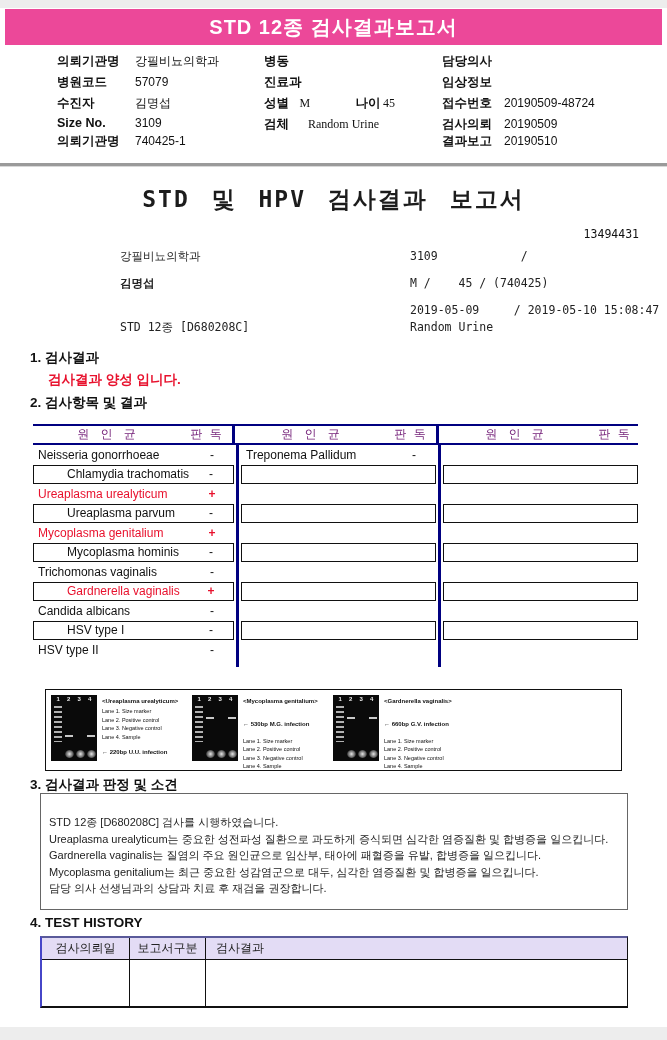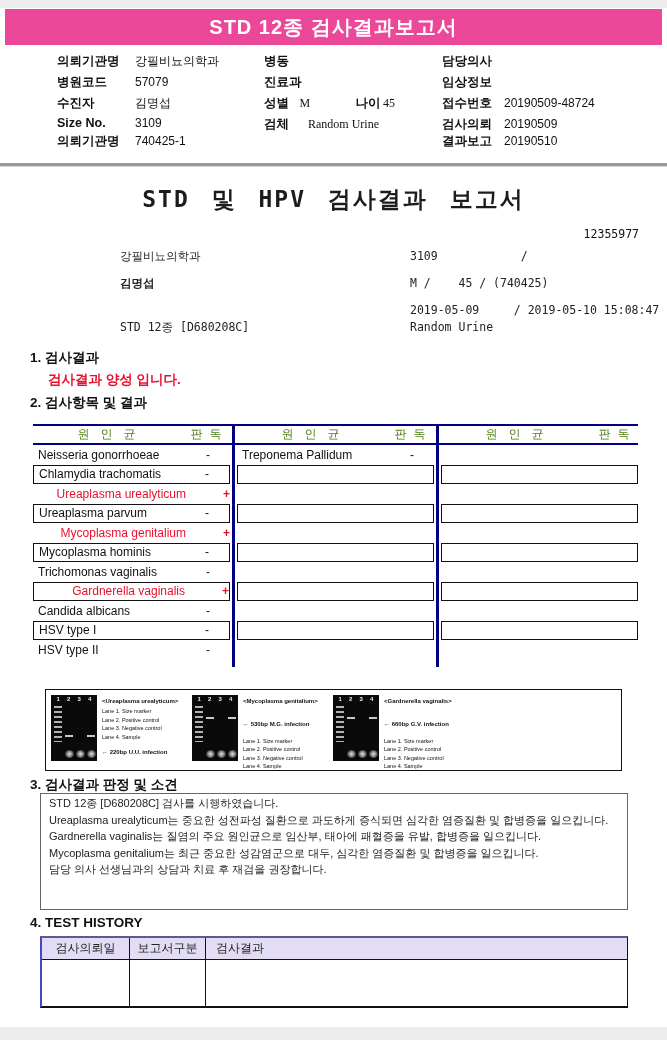--- a/index.html
+++ b/index.html
@@ -35,32 +35,32 @@
 
   
   .sec-head{position:absolute;left:30px;font-size:13.5px;font-weight:bold;color:#111;}
   .result-line{position:absolute;left:48px;top:371px;font-size:13.5px;font-weight:bold;color:#e8112d;}
   .hist-note{position:absolute;left:215px;top:919px;font-size:11px;font-weight:normal;color:#222;}
 
   
   .rtable{position:absolute;left:33px;top:424px;width:605px;}
   .rt-grid{display:grid;grid-template-columns:1fr 7px 1fr 7px 1fr;}
   .rt-header{border-top:2.5px solid #000080;border-bottom:2px solid #000080;height:17px;}
-  .hcell{display:flex;align-items:flex-start;font-size:12px;color:#4d7c0f;font-family:Liberation Serif, serif;}
+  .hcell{display:flex;align-items:flex-start;font-size:12px;color:#701a75;}
   .hname{flex:1;text-align:center;letter-spacing:4px;}
   .hres{width:46px;text-align:center;letter-spacing:2px;}
   .vdiv{position:relative;}
   .vdiv::after{content:'';position:absolute;left:2px;top:0;width:3px;height:100%;background:#000080;}
   .rt-body .vdiv::after{height:calc(100% + 7px);}
   .grp{padding-top:0;}
   .rrow{height:19.5px;box-sizing:border-box;display:flex;align-items:center;font-size:12px;}
-  .rrow.boxed{border:1px solid #111;}
+  .rrow.boxed{border:1px solid #111;padding-left:28px;}
   .rname{flex:1;padding-left:5px;white-space:nowrap;}
   .rres{width:44px;text-align:center;}
-  .rrow.positive .rname,.rrow.positive .rres{color:#e8112d;text-align:right;}
+  .rrow.positive .rname,.rrow.positive .rres{color:#e8112d;}
   .rrow.positive .rres{font-weight:bold;}
 
   
   .gelbox{position:absolute;left:45px;top:689px;width:577px;height:82px;border:1.5px solid #111;
     box-sizing:border-box;display:flex;gap:8px;padding:5px 0 0 5px;background:#fff;}
   .gelpanel{display:flex;gap:5px;}
   .gel{width:46px;height:66px;background:#0a0a0a;position:relative;flex:none;}
   .lane-nums{display:flex;justify-content:space-around;padding:1px 2px 0 2px;}
   .lane-nums span{color:#f0f0f0;font-size:6px;font-weight:bold;width:8px;text-align:center;}
   .ladder{position:absolute;left:3px;top:11px;width:8px;height:36px;
@@ -71,21 +71,21 @@
   .gelinfo{width:82px;font-size:5.5px;line-height:1.55;color:#111;}
   .gel-title{font-size:6px;font-weight:bold;margin:2px 0 1px 0;}
   .gel-lanes div{white-space:nowrap;}
   .gel-band{font-size:6px;font-weight:bold;white-space:nowrap;}
   .gelinfo.band-last .gel-band{margin-top:7px;}
   .gelinfo.band-first .gel-band{margin-top:14px;}
   .gelinfo.band-first .gel-lanes{margin-top:7px;}
 
   
   .opinionbox{position:absolute;left:40px;top:793px;width:588px;height:117px;border:1px solid #666;
-    box-sizing:border-box;padding:1px 8px;font-size:11px;line-height:16.5px;color:#222;}
+    box-sizing:border-box;padding:20px 8px;font-size:11px;line-height:16.5px;color:#222;}
 
   
   .htable{position:absolute;left:40px;top:936px;width:588px;box-sizing:border-box;
     border-top:2px solid #5a5a9a;border-left:2px solid #4646c8;border-right:1px solid #111;border-bottom:2px solid #111;}
   .hrow{display:grid;grid-template-columns:88px 76px 1fr;}
   .hrow.head{background:#e3dcf5;height:21px;border-bottom:1px solid #111;}
   .hrow.body{height:46px;}
   .hcell2{border-right:1px solid #111;display:flex;align-items:center;justify-content:center;font-size:12px;color:#222;}
   .hcell2:last-child{border-right:none;justify-content:flex-start;padding-left:10px;}
 </style>
@@ -161,21 +161,21 @@
       </div>
       <div class="info-row">
         <span class="info-label">결과보고</span>
         <span class="info-value">20190510</span>
       </div>
     </div>
 
   <div class="hdr-divider"></div>
 
   <div class="report-title">STD 및 HPV 검사결과 보고서</div>
-  <div class="report-no mono">12355977</div>
+  <div class="report-no mono">13494431</div>
 
   <div class="meta mono" style="left:120px;top:249px;">강필비뇨의학과</div>
   <div class="meta mono" style="left:120px;top:276px;font-weight:bold;">김명섭</div>
   <div class="meta mono" style="left:120px;top:320px;">STD 12종 [D680208C]</div>
   <div class="meta mono" style="left:410px;top:249px;">3109            /</div>
   <div class="meta mono" style="left:410px;top:276px;">M /    45 / (740425)</div>
   <div class="meta mono" style="left:410px;top:303px;">2019-05-09     / 2019-05-10 15:08:47</div>
   <div class="meta mono" style="left:410px;top:320px;">Random Urine</div>
 
   <div class="sec-head" style="top:349px;">1. 검사결과</div>

